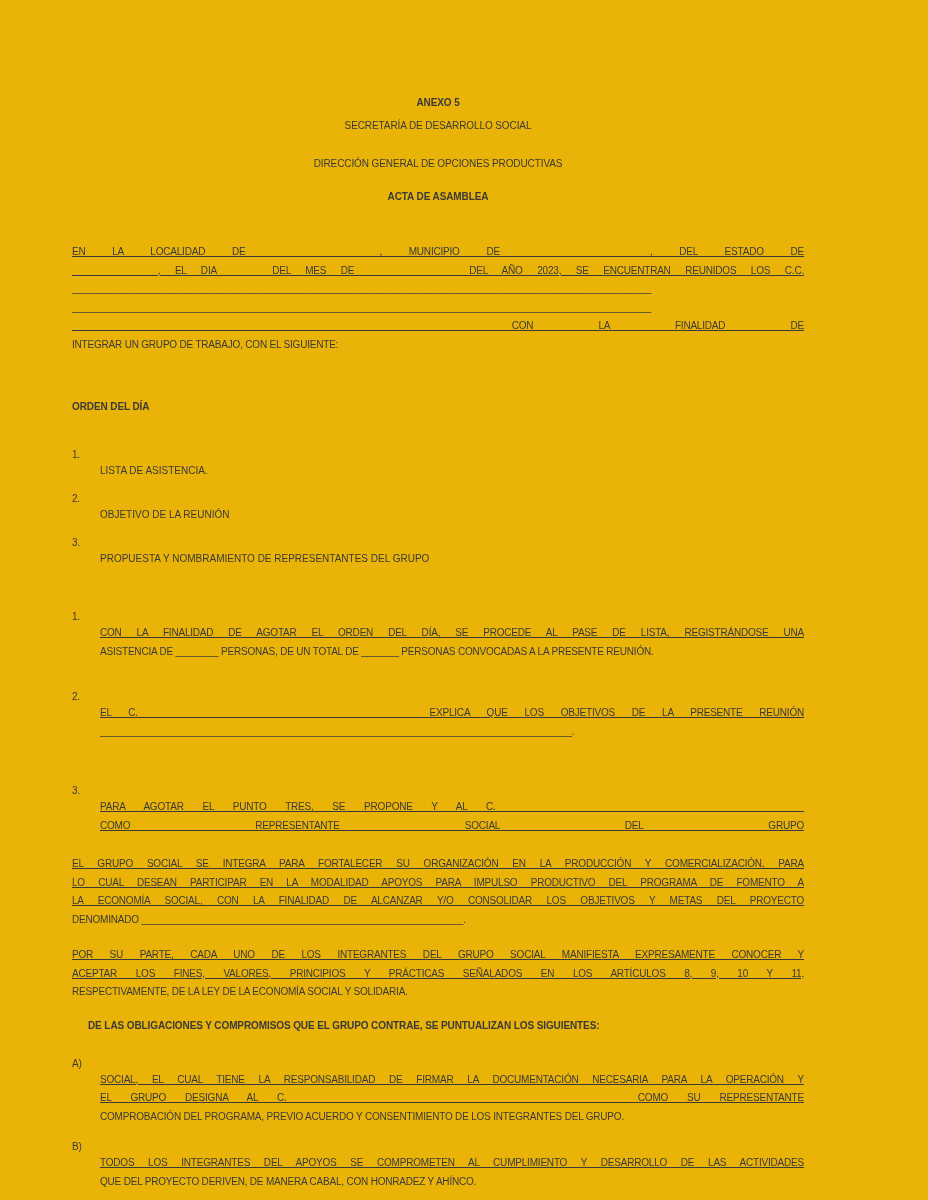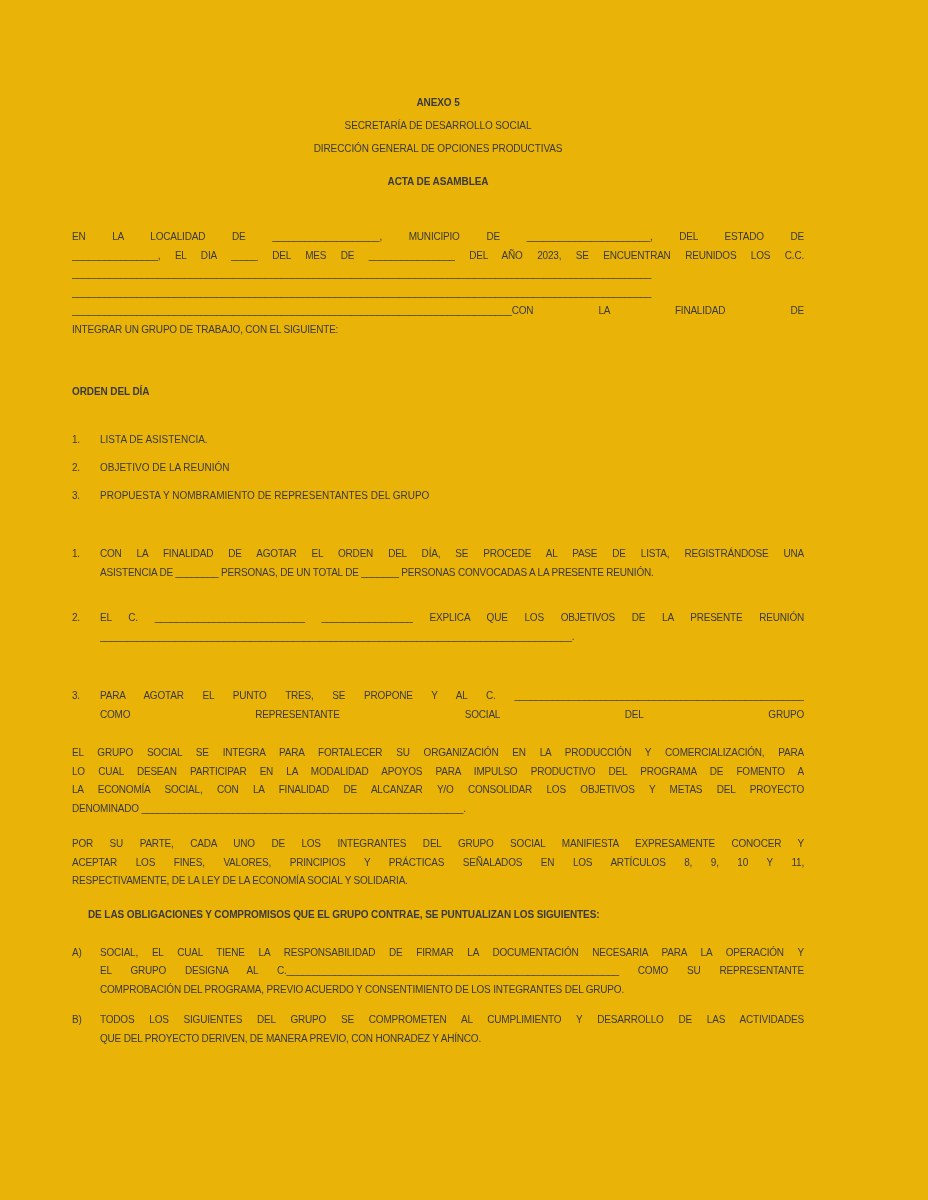--- a/index.html
+++ b/index.html
@@ -19,50 +19,51 @@
     color: #3a3a3a;
     overflow: hidden;
   }
   .h {
     text-align: center;
     line-height: 13px;
     letter-spacing: -0.1px;
   }
   .bold { font-weight: bold; }
   .h.sec  { margin-top: 10px; }
-  .h.dir  { margin-top: 10px; }
+  .h.dir  { margin-top: 25px; }
   .h.title{ margin-top: 20px; }
 
   .line {
     line-height: 18.5px;
     letter-spacing: -0.2px;
     white-space: normal;
     overflow: hidden;
   }
   .j {
     text-align: justify;
     text-align-last: justify;
+    text-decoration: underline;
   }
 
   .para.intro   { margin-top: 40px; }
   .heading.agenda { margin-top: 46px; line-height: 14px; letter-spacing: -0.1px; }
   .list.agenda  { margin-top: 34px; }
   .list.agenda .item { margin-bottom: 14px; }
   .list.agenda .item .txt, .list.agenda .item .num { line-height: 14px; }
 
   .item {
     display: flex;
     align-items: flex-start;
   }
   .item .num {
     flex: 0 0 28px;
     line-height: 18.5px;
     letter-spacing: -0.2px;
   }
-  .item .txt { flex: 1 1 auto; min-width: 0; }
+  .item .txt { flex: 1 1 auto; min-width: 0; margin-top: 16px; }
 
   .clause1 { margin-top: 42px; }
   .clause2 { margin-top: 27px; }
   .clause3 { margin-top: 41px; }
   .bodyp1  { margin-top: 20px; }
   .bodyp2  { margin-top: 17px; }
   .heading.oblig { margin-top: 17px; line-height: 14px; letter-spacing: -0.1px; padding-left: 16px; }
   .itemA { margin-top: 22px; }
   .itemB { margin-top: 12px; }
 </style>
@@ -146,18 +147,18 @@
     <div class="txt">
       <div class="line j">SOCIAL, EL CUAL TIENE LA RESPONSABILIDAD DE FIRMAR LA DOCUMENTACIÓN NECESARIA PARA LA OPERACIÓN Y</div>
       <div class="line j">EL GRUPO DESIGNA AL C.______________________________________________________________ COMO SU REPRESENTANTE</div>
       <div class="line">COMPROBACIÓN DEL PROGRAMA, PREVIO ACUERDO Y CONSENTIMIENTO DE LOS INTEGRANTES DEL GRUPO.</div>
     </div>
   </div>
 
   <div class="item itemB">
     <span class="num">B)</span>
     <div class="txt">
-      <div class="line j">TODOS LOS SIGUIENTES DEL GRUPO SE COMPROMETEN AL CUMPLIMIENTO Y DESARROLLO DE LAS ACTIVIDADES</div>
-      <div class="line">QUE DEL PROYECTO DERIVEN, DE MANERA PREVIO, CON HONRADEZ Y AHÍNCO.</div>
+      <div class="line j">TODOS LOS INTEGRANTES DEL APOYOS SE COMPROMETEN AL CUMPLIMIENTO Y DESARROLLO DE LAS ACTIVIDADES</div>
+      <div class="line">QUE DEL PROYECTO DERIVEN, DE MANERA CABAL, CON HONRADEZ Y AHÍNCO.</div>
     </div>
   </div>
 
 </div>
 
 </body></html>

